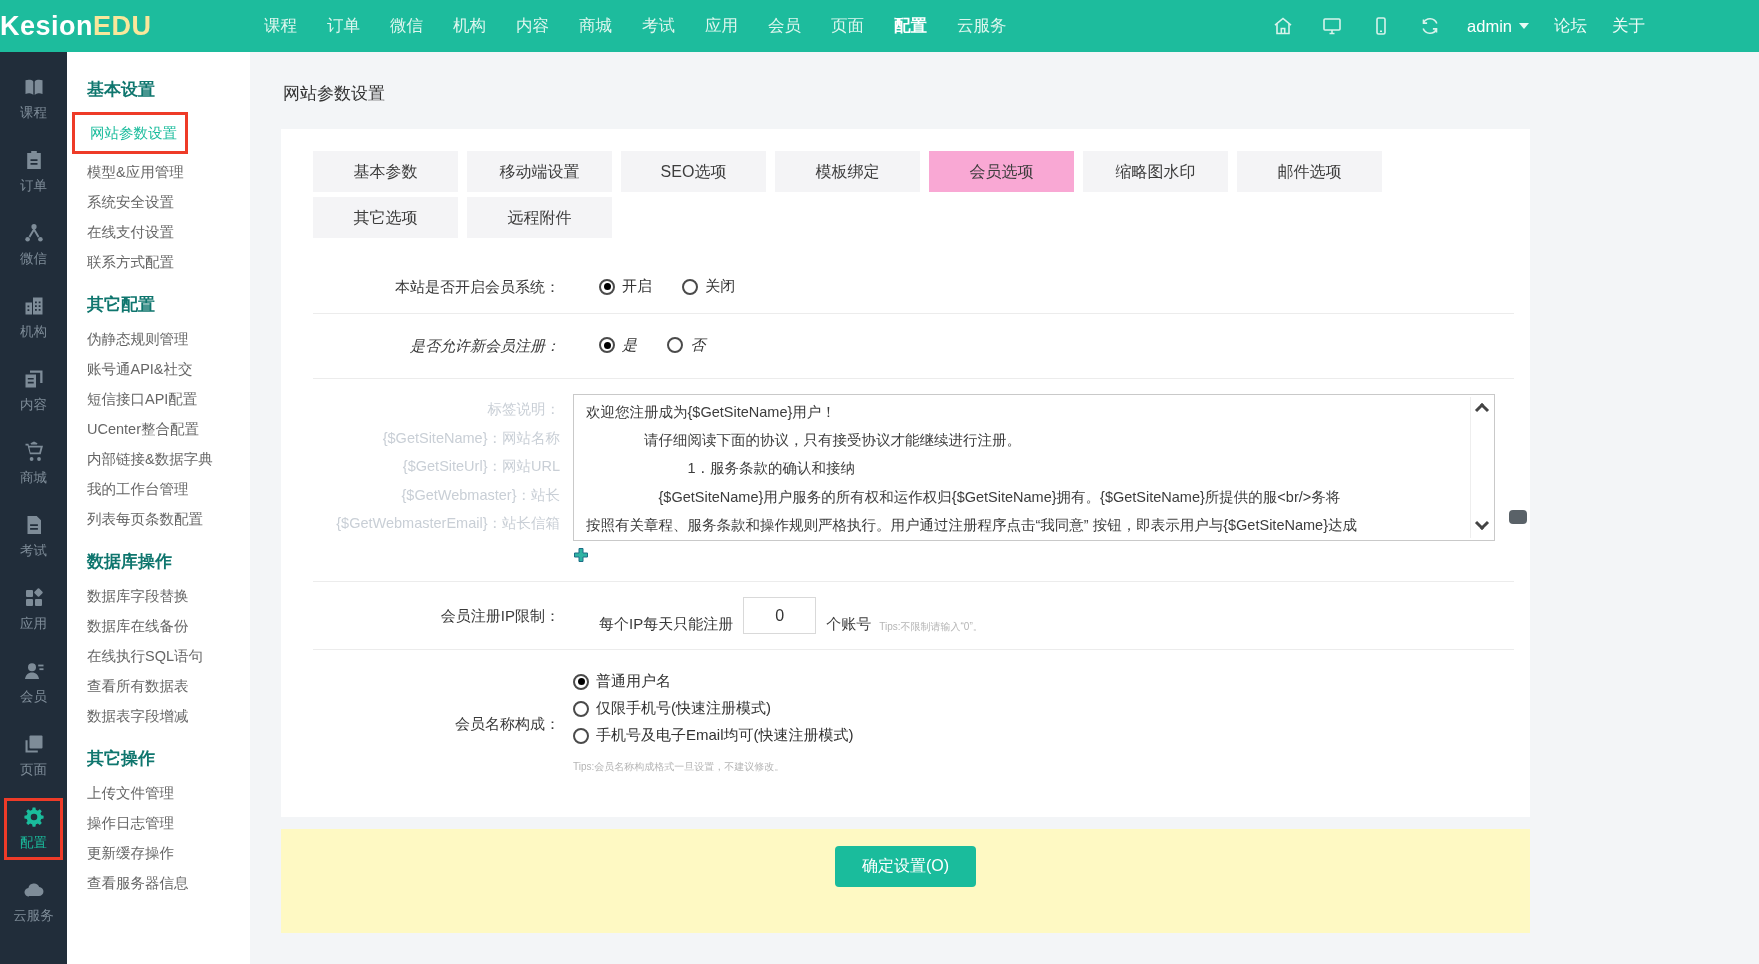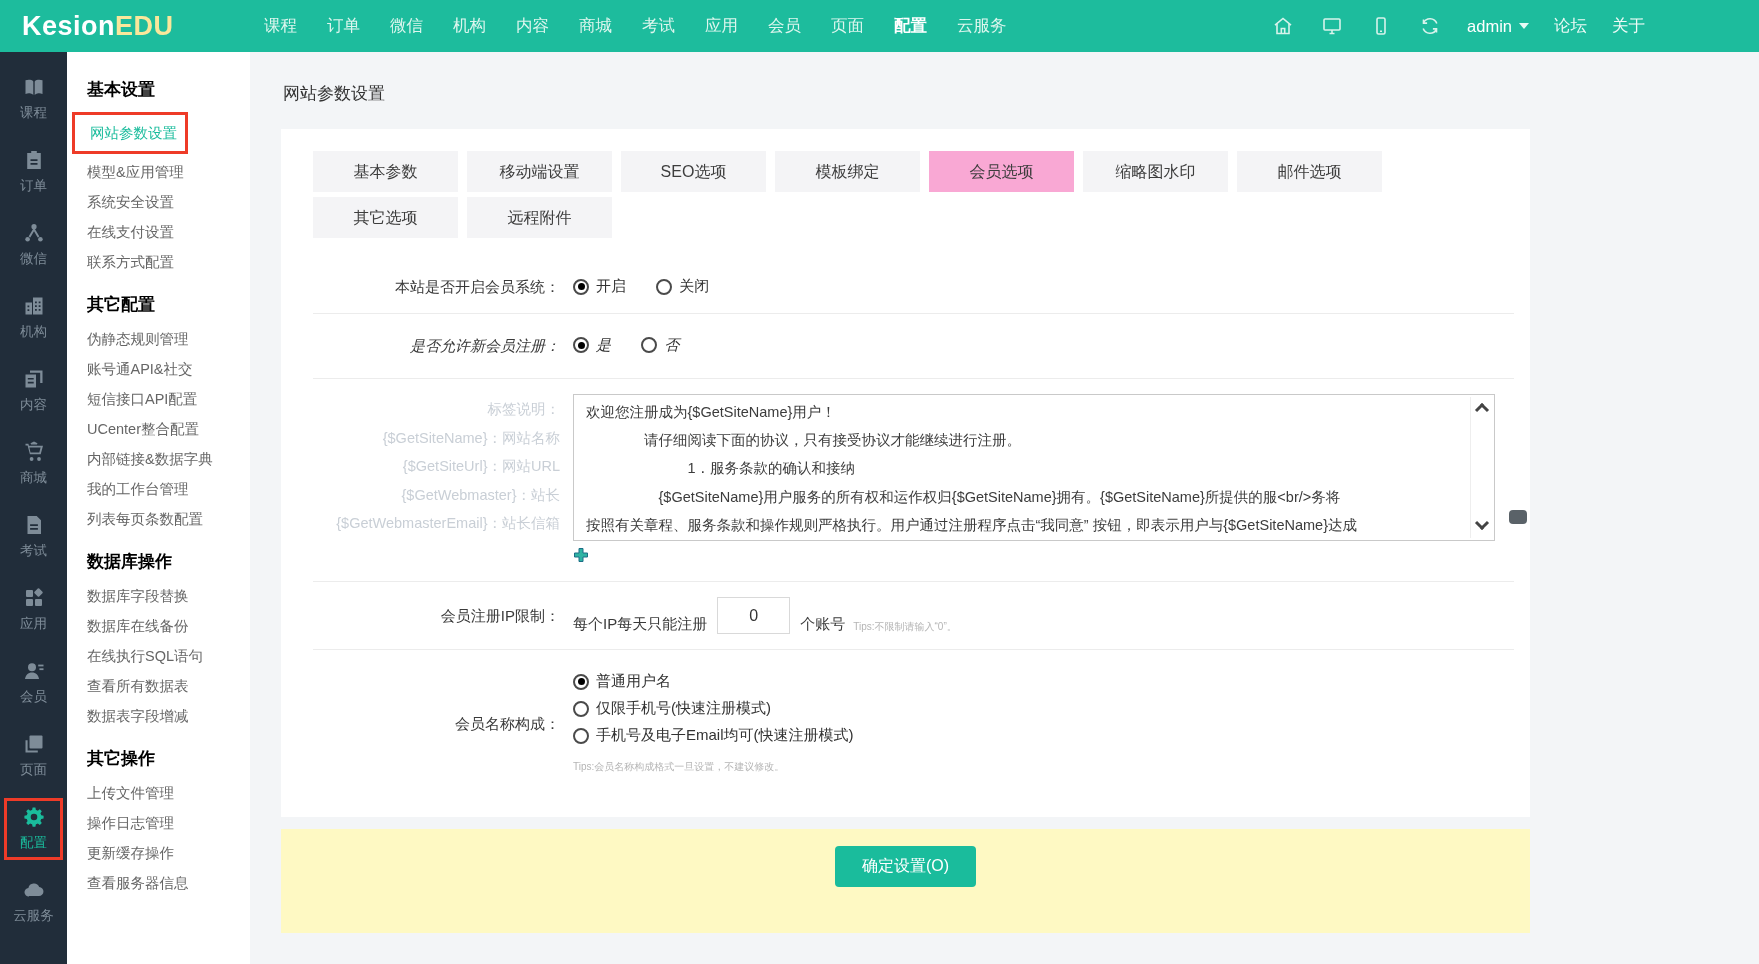--- a/index.html
+++ b/index.html
@@ -1,21 +1,21 @@
 <!DOCTYPE html>
 <html><head>
 <meta charset="utf-8">
 <style>
   * { box-sizing: border-box; margin: 0; padding: 0; }
   html,body { width: 1759px; height: 964px; overflow: hidden; }
   body { font-family: "Liberation Sans","DejaVu Sans",sans-serif; background: #f3f5f7; color:#333; }
 
   
   .topbar { height:52px; background:#1dbc9d; display:flex; align-items:center; color:#e6f9f3; }
-  .logo { flex:0 0 264px; padding-left:22px; font-size:27px; font-weight:bold; letter-spacing:.5px; color:#fff; cursor:pointer; }
+  .logo { flex:0 0 264px; font-size:27px; font-weight:bold; letter-spacing:.5px; color:#fff; cursor:pointer; }
   .logo .edu { color:#f9e79b; }
   .topnav { display:flex; gap:30px; font-size:16.5px; }
   .topnav .nav-item { cursor:pointer; color:#ddf6ee; }
   .topnav .nav-item.active { color:#ffffff; font-weight:bold; }
   .top-right { margin-left:auto; display:flex; align-items:center; gap:25px; padding-right:114px; }
   .tb-icon { width:24px; height:24px; display:inline-block; cursor:pointer; }
   .tb-icon svg { width:24px; height:24px; stroke:#d8f3ec; fill:none; stroke-width:1.6; }
   .admin-dd { display:flex; align-items:center; gap:7px; cursor:pointer; font-size:16.5px; color:#fff; }
   .caret { width:0; height:0; border-left:5px solid transparent; border-right:5px solid transparent; border-top:6px solid #e7fbf5; }
   .top-link { font-size:16.5px; color:#eefbf7; cursor:pointer; }
@@ -27,38 +27,38 @@
   .icon-sidebar { flex:0 0 67px; background:#212d3a; padding-top:16px; }
   .is-item { height:73px; display:flex; flex-direction:column; align-items:center; justify-content:flex-start; color:#7e8c98; cursor:pointer; }
   .is-box { width:59px; padding:4px 0 5px; border:3px solid transparent; display:flex; flex-direction:column; align-items:center; }
   .is-item svg { width:24px; height:24px; fill:currentColor; }
   .is-label { font-size:13.5px; margin-top:5px; }
   .is-item.active { color:#1abc9c; }
   .is-item.boxed .is-box { border-color:#ee3b28; }
 
   
   .menu-sidebar { flex:0 0 183px; background:#fff; padding:10px 0 0 20px; }
-  .ms-title { font-size:17px; font-weight:bold; color:#000000; margin:16px 0 8px; }
+  .ms-title { font-size:17px; font-weight:bold; color:#0f766e; margin:16px 0 8px; }
   .ms-item { font-size:14.5px; color:#666; line-height:30px; cursor:pointer; white-space:nowrap; }
   .ms-item.active { color:#1abc9c; }
   .ms-item.boxed { display:inline-block; line-height:20px; margin:3px 0 3px -15px; padding:8px 8px 8px 15px; border:3px solid #ee3b28; }
 
   
   .main { flex:1; padding-left:31px; }
   .page-title { font-size:17px; color:#333; padding:30px 0 0 2px; }
   .card { width:1249px; background:#fff; margin-top:24px; padding:22px 16px 20px 32px; min-height:688px; }
 
   .tabs { width:1100px; display:flex; flex-wrap:wrap; gap:5px 9px; }
   .tab { width:145px; height:41px; line-height:41px; text-align:center; font-size:16px; color:#3d3d3d; background:#f4f4f6; cursor:pointer; }
   .tab.active { background:#f9a8d4; }
 
   .form { margin-top:24px; }
   .frow { display:flex; padding:15px 0; border-bottom:1px solid #ececec; align-items:flex-start; }
   .frow:last-child { border-bottom:none; }
-  .frow.center { align-items:center; }
+  .frow.center { align-items:center;gap:26px; }
   .flabel { flex:0 0 247px; text-align:right; font-size:15px; color:#3a3a3a; padding-top:1px; }
   .fcontent { margin-left:13px; font-size:15px; color:#333; }
 
   .radio-opt { display:inline-flex; align-items:center; margin-right:26px; cursor:pointer; }
   .rdot { width:16px; height:16px; border:2px solid #4a4a4a; border-radius:50%; margin-right:7px; position:relative; background:#fff; flex:0 0 16px; }
   .rdot.on::after { content:""; position:absolute; inset:2.5px; border-radius:50%; background:#000; }
 
   .hint-line { color:#c9cfd6; font-size:14.5px; line-height:28.5px; }
   .flabel .main-lab { line-height:28px; }
 

